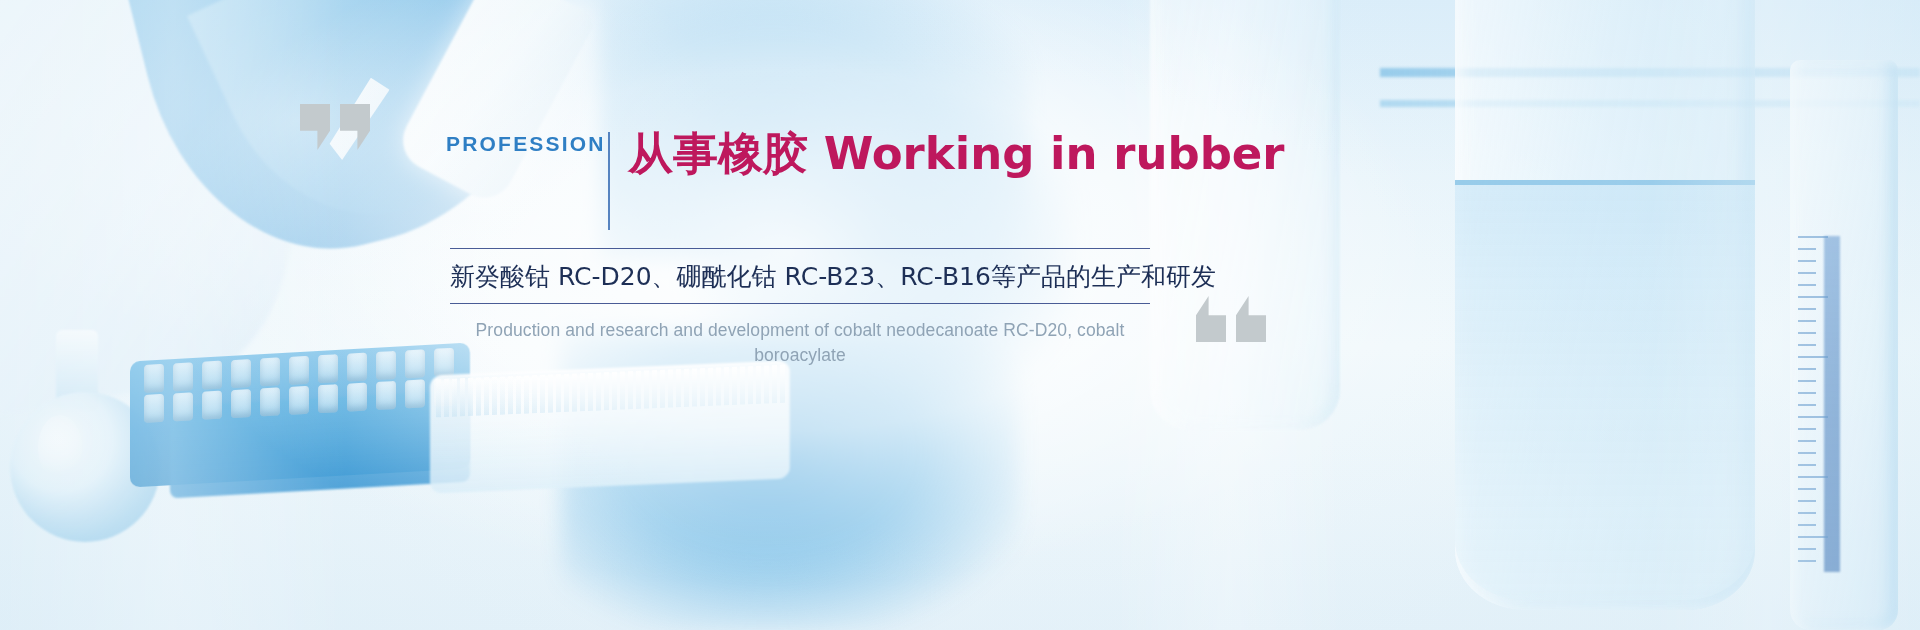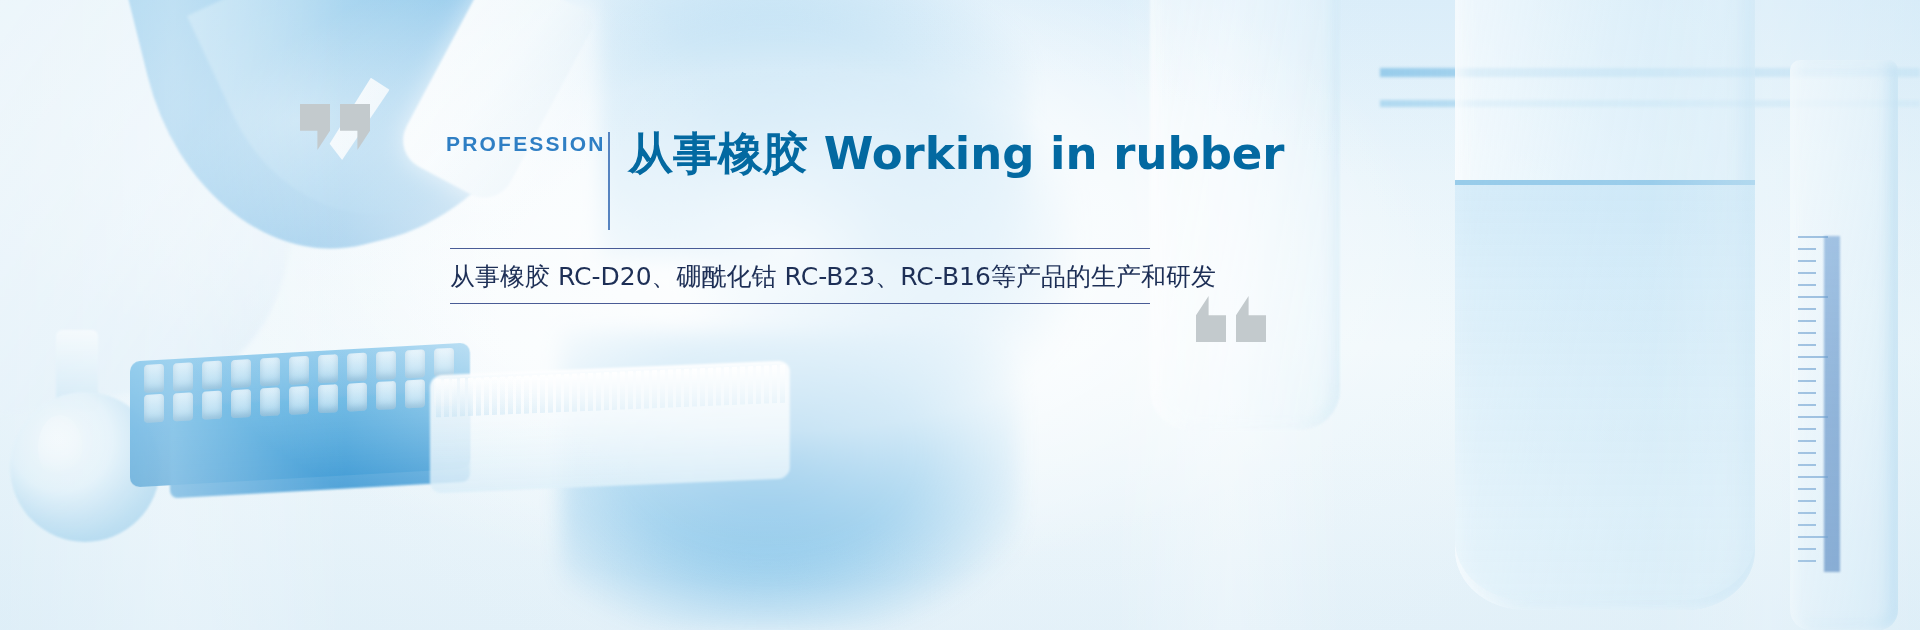--- a/index.html
+++ b/index.html
@@ -271,21 +271,21 @@
 
   
   .headline {
     position:absolute; left:628px; top:126px; width:1100px;
   }
   .hl-1 {
     font-family:"DejaVu Sans", sans-serif;
     font-weight:700;
     font-size:45px;
     line-height:56px;
-    color:#0369a1;
+    color:#be185d;
     white-space:nowrap;
     letter-spacing:0px;
   }
   .hl-2 {
     font-family:"DejaVu Sans", sans-serif;
     font-weight:700;
     font-size:45px;
     line-height:56px;
     color:#3580c9;
     white-space:nowrap;
@@ -478,20 +478,21 @@
       <div class="logo-en">PROFESSION</div>
     </div>
 
     <div class="v-divider"></div>
 
     <div class="headline">
       <div class="hl-1">从事橡胶 Working in rubber</div>
     </div>
 
     <div class="rule rule-top"></div>
-    <div class="subtitle">从事橡胶 RC-D20、硼酰化钴 RC-B23、RC-B16等产品的生产和研发</div>
+    <div class="subtitle">新癸酸钴 RC-D20、硼酰化钴 RC-B23、RC-B16等产品的生产和研发</div>
     <div class="rule rule-bottom"></div>
 
     <div class="caption">
+      <div>Production and research and development of cobalt neodecanoate RC-D20, cobalt boroacylate</div>
     </div>
 
   </div>
 </div>
 
 </body></html>

